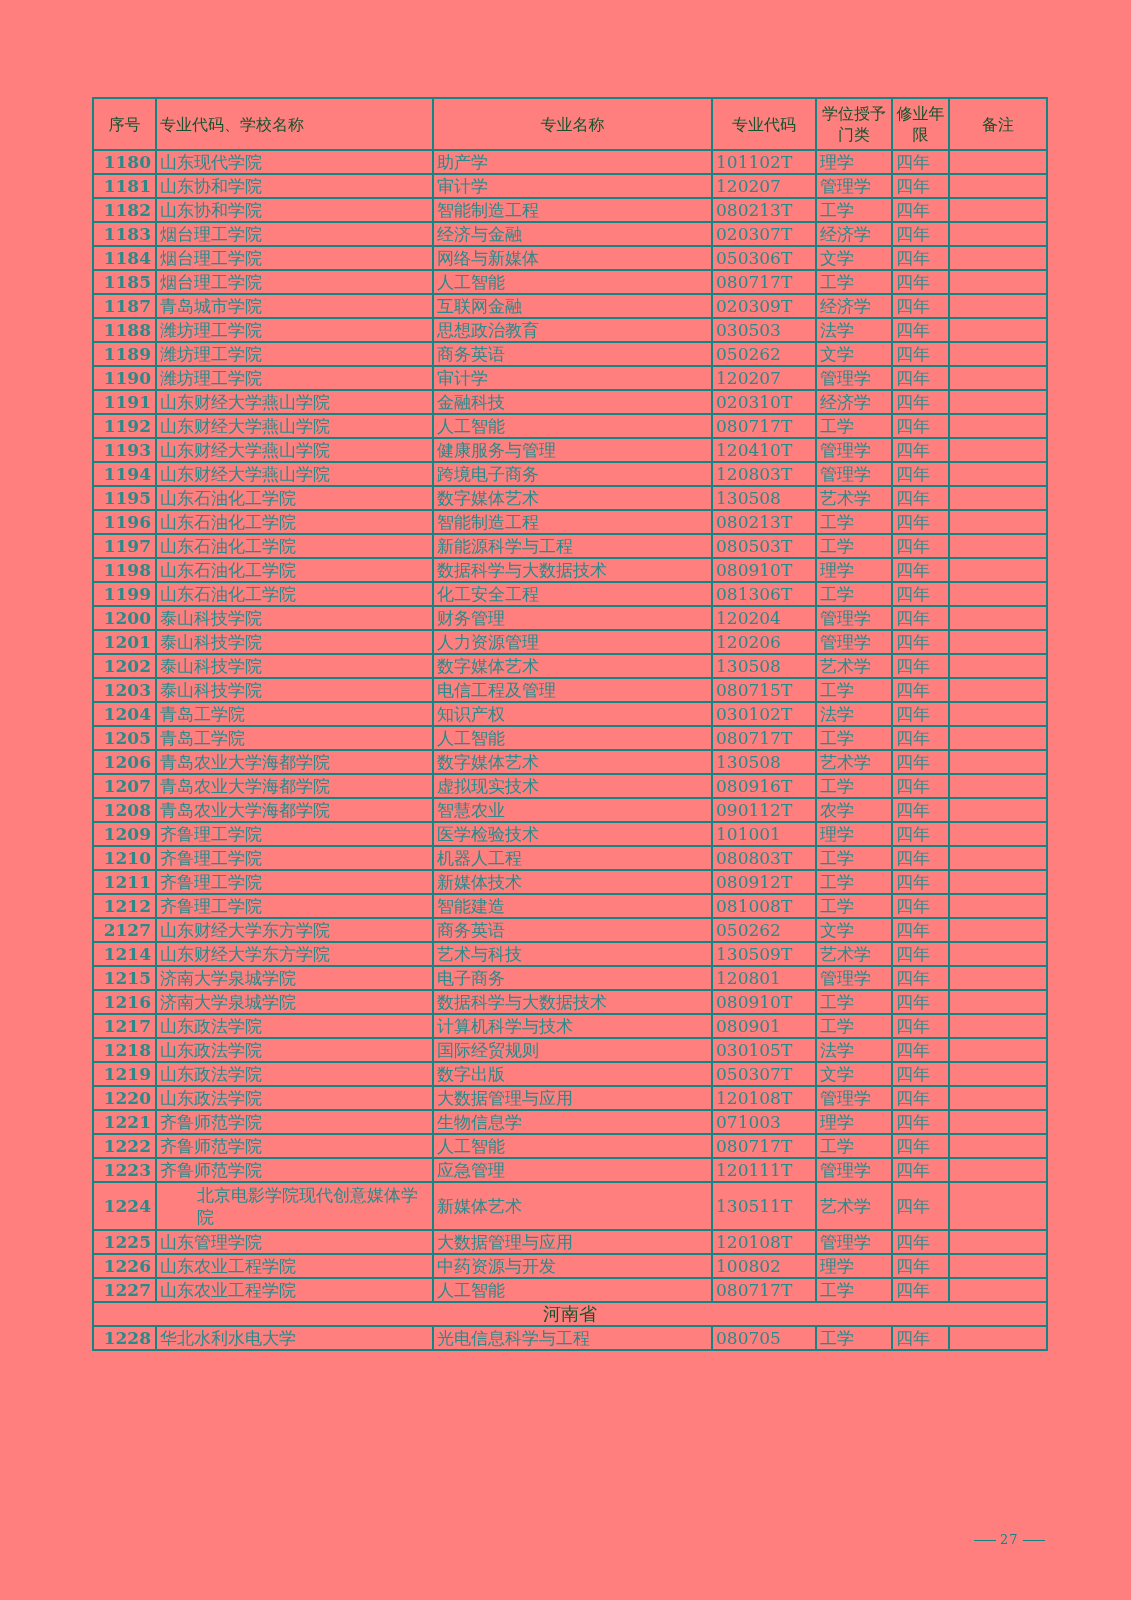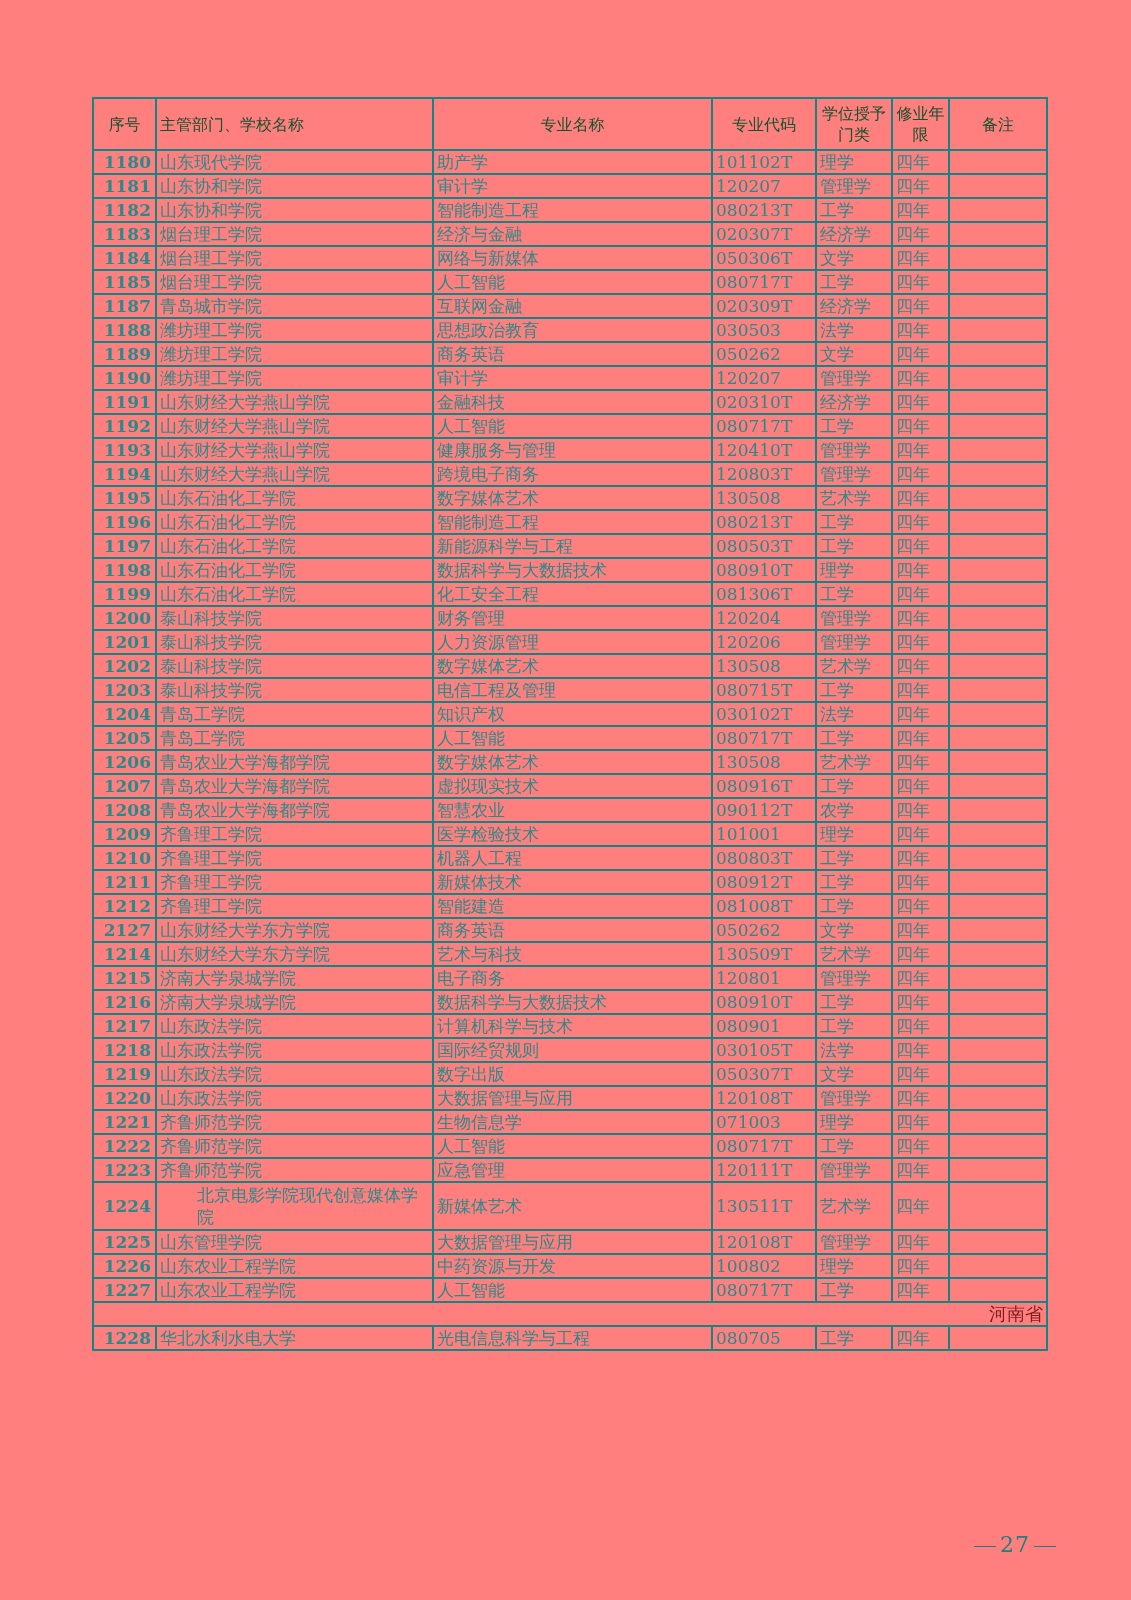--- a/index.html
+++ b/index.html
@@ -54,31 +54,31 @@
     }
     table.majors td.num { text-align: right; padding-right: 4px; font-weight: bold; }
     table.majors td.wrap {
       white-space: normal;
       line-height: 22px;
       height: 46px;
       padding-left: 40px;
     }
     tr.tall td { height: 46px; border-radius: 6px; }
     tr.section td {
-      text-align: right;
+      text-align: center;
       font-family: "DejaVu Sans", "Liberation Sans", sans-serif;
       font-size: 18px;
-      color: #7f1d1d;
+      color: #14532d;
       height: 22px;
     }
     .page-number {
       position: absolute;
       left: 970px;
       top: 1532px;
-      font-size: 22px;
+      font-size: 13px;
       color: #1a8080;
       letter-spacing: 1px;
     }
     .page-number .dash {
       display: inline-block;
       width: 22px;
       height: 1px;
       background: #1a8080;
       vertical-align: middle;
       margin: 0 4px;
@@ -94,21 +94,21 @@
       <col style="width:277px">
       <col style="width:279px">
       <col style="width:104px">
       <col style="width:76px">
       <col style="width:57px">
       <col style="width:98px">
     </colgroup>
     <thead>
       <tr>
         <th>序号</th>
-        <th class="left">主管部门、学校名称</th>
+        <th class="left">专业代码、学校名称</th>
         <th>专业名称</th>
         <th>专业代码</th>
         <th>学位授予门类</th>
         <th>修业年限</th>
         <th>备注</th>
       </tr>
     </thead>
     <tbody id="rows-a">
         <tr>
           <td class="num">1180</td>

